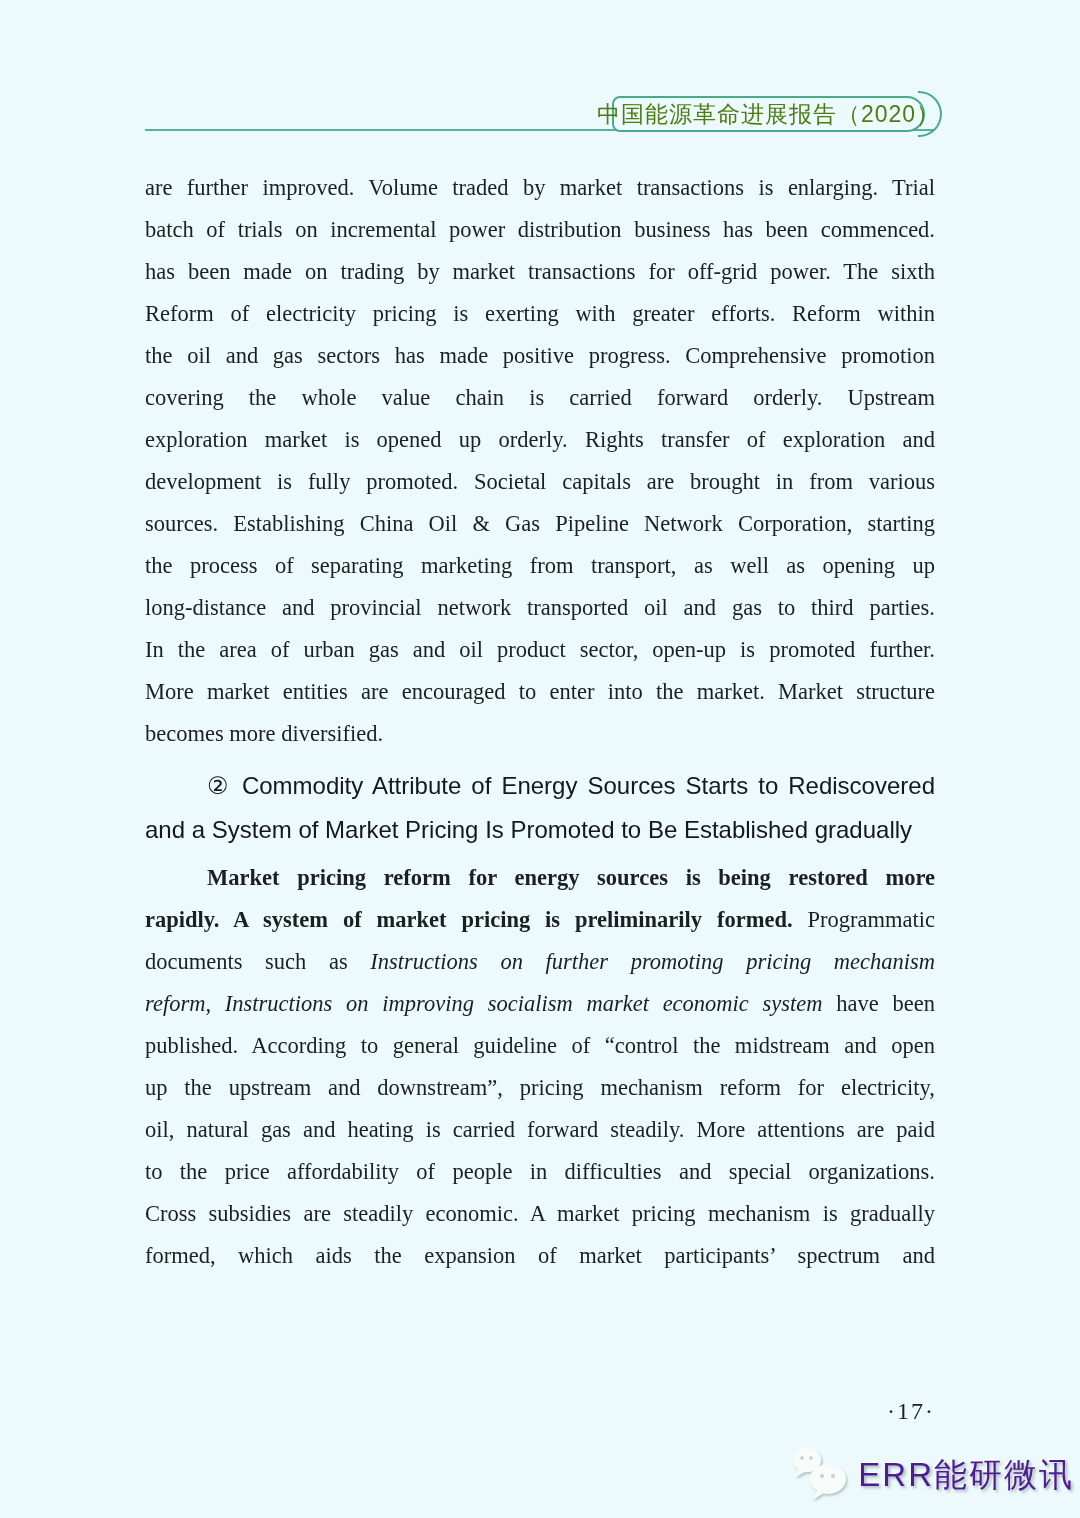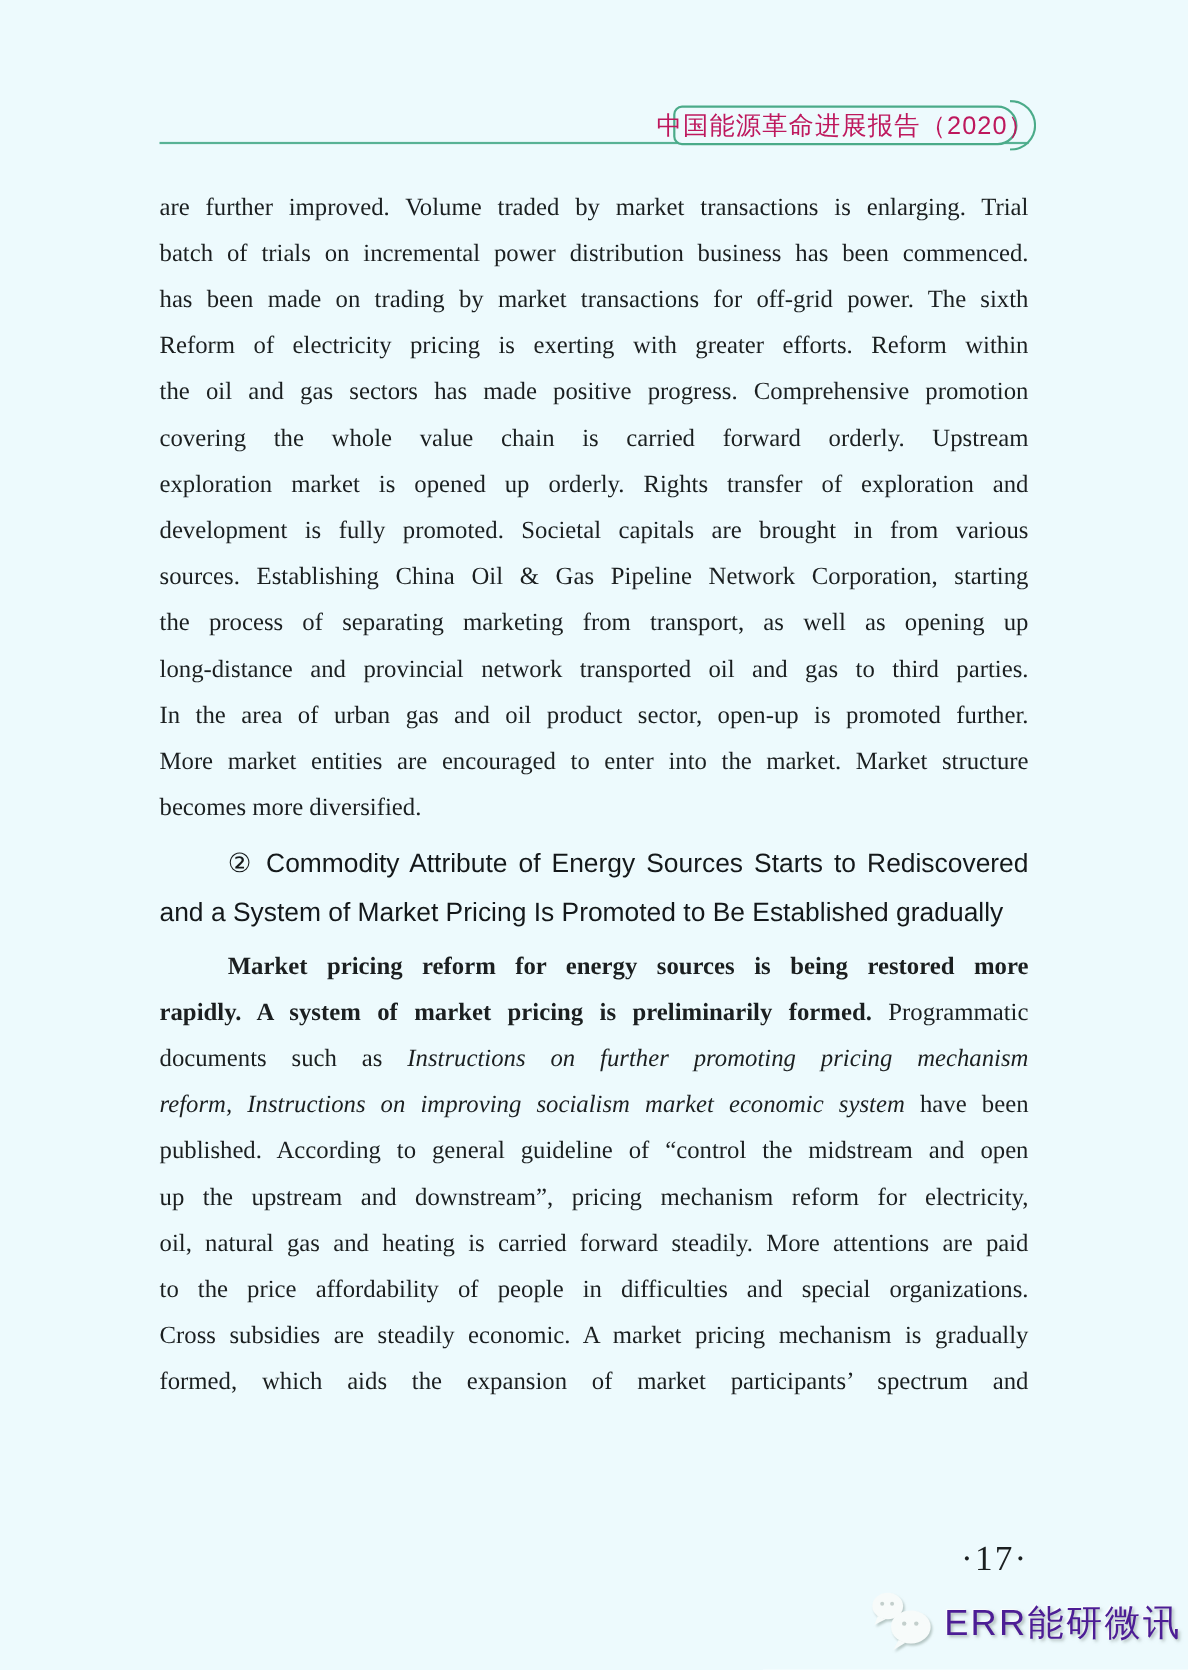--- a/index.html
+++ b/index.html
@@ -17,21 +17,21 @@
   }
   .title-box{
     position:absolute;left:612px;top:96px;width:313px;height:36px;
     box-sizing:border-box;
     border:2px solid #4bab89;
     border-radius:8px 18px 18px 8px;
     display:flex;align-items:center;justify-content:center;
     background:#edfafd;
   }
   .title-box span{
-    color:#be185d;
+    color:#4d7c0f;
     font:23px "Liberation Sans","DejaVu Sans",sans-serif;
     letter-spacing:1px;
     white-space:nowrap;
   }
   .outer-arc{
     position:absolute;left:918px;top:91px;width:24px;height:46px;
     box-sizing:border-box;
     border:2px solid #4bab89;border-left:none;
     border-radius:0 24px 24px 0;
   }
@@ -52,21 +52,21 @@
     font-size:24px;
     color:#14181a;
   }
   .hline{height:44px;line-height:44px;white-space:nowrap;}
   .hline.jl{white-space:normal;}
   #para2{margin-top:5px;}
   
   .pageno{
     position:absolute;left:145px;top:1398px;width:790px;
     text-align:right;
-    font-size:32px;color:#1b1f20;
+    font-size:24px;color:#1b1f20;
     letter-spacing:2px;
   }
   .watermark{
     position:absolute;right:6px;top:1446px;
     display:flex;align-items:center;gap:4px;
   }
   .watermark .wm-text{
     font:33px "Liberation Sans","DejaVu Sans",sans-serif;
     color:#4c1d95;
     text-shadow:2px 2px 3px rgba(148,163,160,0.75), -1px -1px 1px rgba(255,255,255,0.95);

